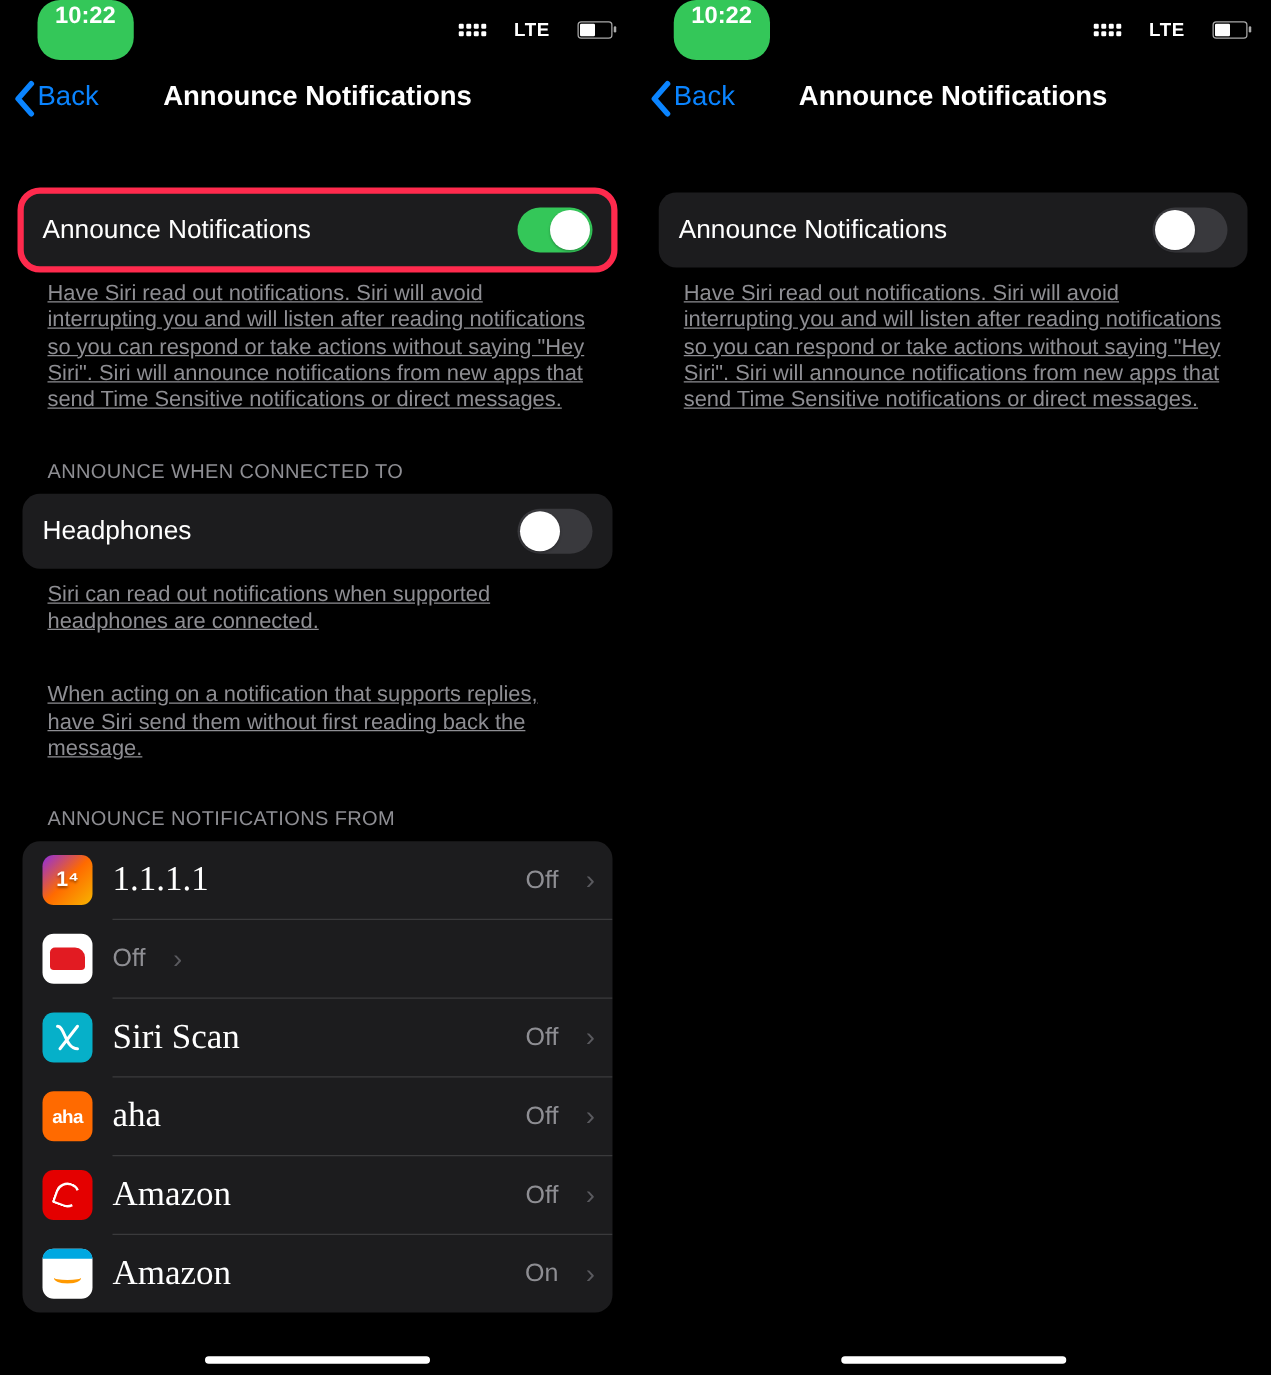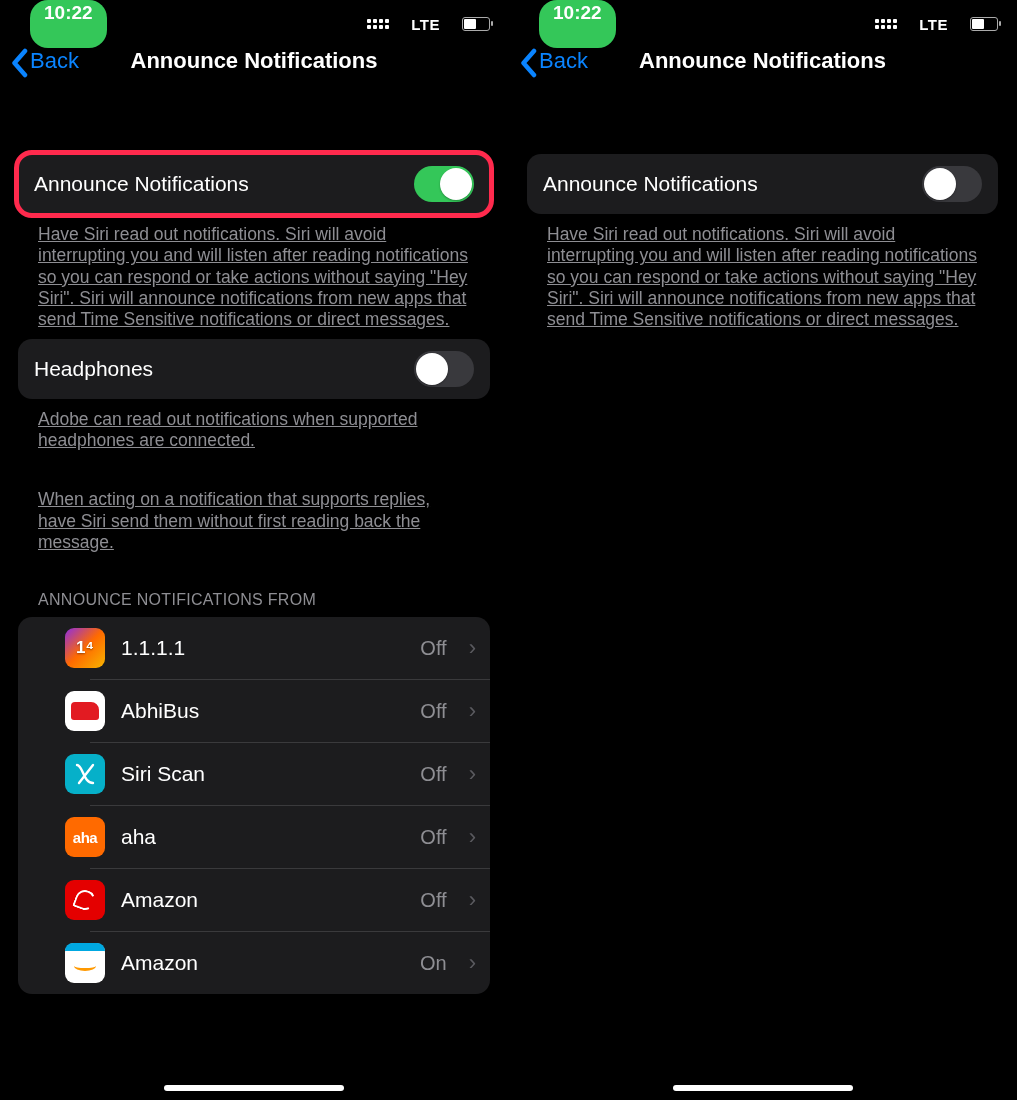--- a/index.html
+++ b/index.html
@@ -60,21 +60,21 @@
   }
   .battery::after {
     content:""; position:absolute; right:-4px; top:3px;
     width:2px; height:5px; background:#aaa; border-radius:1px;
   }
   .battery-fill { position:absolute; left:1px; top:1px; height:10px; width:12px; background:#fff; border-radius:1px; }
 
   
   .nav {
     display:flex;
-    align-items:flex-start;
+    align-items:center;
     height:58px;
     padding: 0 10px;
     position:relative;
   }
   .back {
     display:flex; align-items:center;
     color:#0a84ff; font-size:22px; font-weight:400;
     gap:2px;
     cursor:pointer;
   }
@@ -142,42 +142,41 @@
     letter-spacing:0.3px;
     padding: 30px 20px 8px;
   }
 
   
   .app-row {
     display:flex; align-items:center;
     padding: 11px 14px 11px 16px;
     gap:16px;
     cursor:pointer;
-    margin-left:31px;
   }
   .app-icon {
     width:40px; height:40px; border-radius:9px;
     flex:0 0 40px;
     display:flex; align-items:center; justify-content:center;
     font-size:15px; font-weight:700; color:#fff;
   }
   .app-icon.i-1111 { background: linear-gradient(135deg,#8e2de2,#ff6a00,#f7b500); }
   .app-icon.i-1111 span { font-size:17px; font-weight:800; text-shadow:0 1px 2px rgba(0,0,0,.4); }
   .app-icon.i-abhibus { background:#fff; }
   .app-icon.i-abhibus .bus { width:28px; height:18px; background:#e21b22; border-radius:4px 8px 3px 3px; }
   .app-icon.i-adobe { background:#06b0c9; }
   .app-icon.i-adobe svg { width:24px; height:24px; }
   .app-icon.i-aha { background:#ff6a00; font-weight:800; letter-spacing:-0.5px; }
   .app-icon.i-airtel { background:#e40000; font-size:10px; font-weight:600; position:relative; }
   .app-icon.i-airtel .swirl { width:20px; height:20px; border:2.5px solid #fff; border-radius:50% 50% 50% 10%; border-right-color:transparent; transform:rotate(20deg); }
   .app-icon.i-amazon { background:#fff; position:relative; }
   .app-icon.i-amazon::before { content:""; position:absolute; top:0; left:0; right:0; height:8px; background:#00a8e1; border-radius:9px 9px 0 0; }
   .app-icon.i-amazon .smile { width:22px; height:10px; border-bottom:3px solid #ff9900; border-radius:0 0 60% 60%; margin-top:6px; }
 
-  .app-name { flex:1; font-size:21px; color:#fff; }
+  .app-name { flex:1; font-size:28px; color:#fff;font-family:Liberation Serif, serif; }
   .app-status { color:#8e8e93; font-size:20px; margin-right:6px; }
   .chev-right { color:#5a5a5f; font-size:22px; }
   .sep {
     height:1px;
     background:#3a3a3c;
     margin-left:72px;
   }
 
   
   .home-ind {
@@ -239,29 +238,30 @@
     <div class="card highlight">
       <div class="row">
         <div class="row-label">Announce Notifications</div>
         <div class="toggle on">
             <div class="knob"></div>
           </div>
       </div>
     </div>
     <div class="footer-text">Have Siri read out notifications. Siri will avoid interrupting you and will listen after reading notifications so you can respond or take actions without saying "Hey Siri". Siri will announce notifications from new apps that send Time Sensitive notifications or direct messages.</div>
 
+    <div class="section-header">ANNOUNCE WHEN CONNECTED TO</div>
     <div class="card">
       <div class="row">
         <div class="row-label">Headphones</div>
         <div class="toggle off">
             <div class="knob"></div>
           </div>
       </div>
     </div>
-    <div class="footer-text">Adobe can read out notifications when supported headphones are connected.</div>
+    <div class="footer-text">Siri can read out notifications when supported headphones are connected.</div>
 
     <div style="height:20px"></div>
     <div class="footer-text">When acting on a notification that supports replies, have Siri send them without first reading back the message.</div>
 
     <div class="section-header">ANNOUNCE NOTIFICATIONS FROM</div>
     <div class="card">
 
       <div class="app-row">
         <div class="app-icon i-1111">
             <span>1⁴</span>
@@ -269,21 +269,20 @@
         <div class="app-name">1.1.1.1</div>
         <div class="app-status">Off</div>
         <div class="chev-right">›</div>
       </div>
       <div class="sep"></div>
 
       <div class="app-row">
         <div class="app-icon i-abhibus">
             <div class="bus"></div>
           </div>
-        <div class="app-name">AbhiBus</div>
         <div class="app-status">Off</div>
         <div class="chev-right">›</div>
       </div>
       <div class="sep"></div>
 
       <div class="app-row">
         <div class="app-icon i-adobe">
           <svg viewBox="0 0 24 24">
               <path d="M4 3 C10 3 10 21 20 21 M6 21 L20 3" stroke="#fff" stroke-width="2.4" fill="none" stroke-linecap="round"></path>
             </svg>

